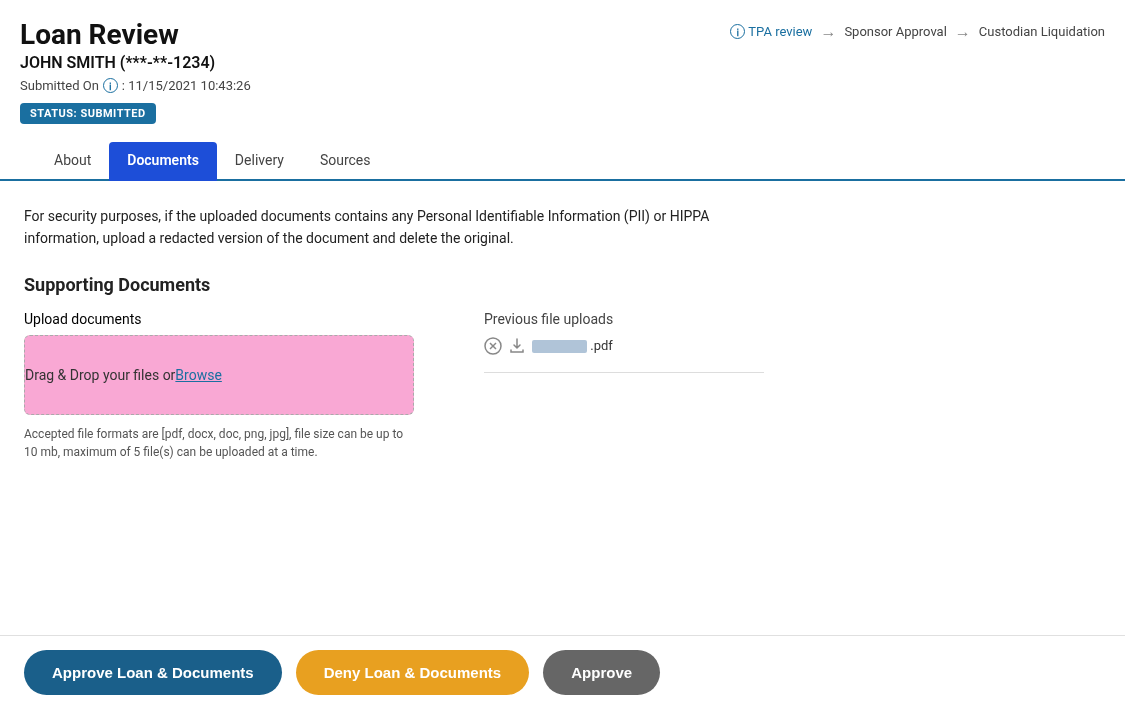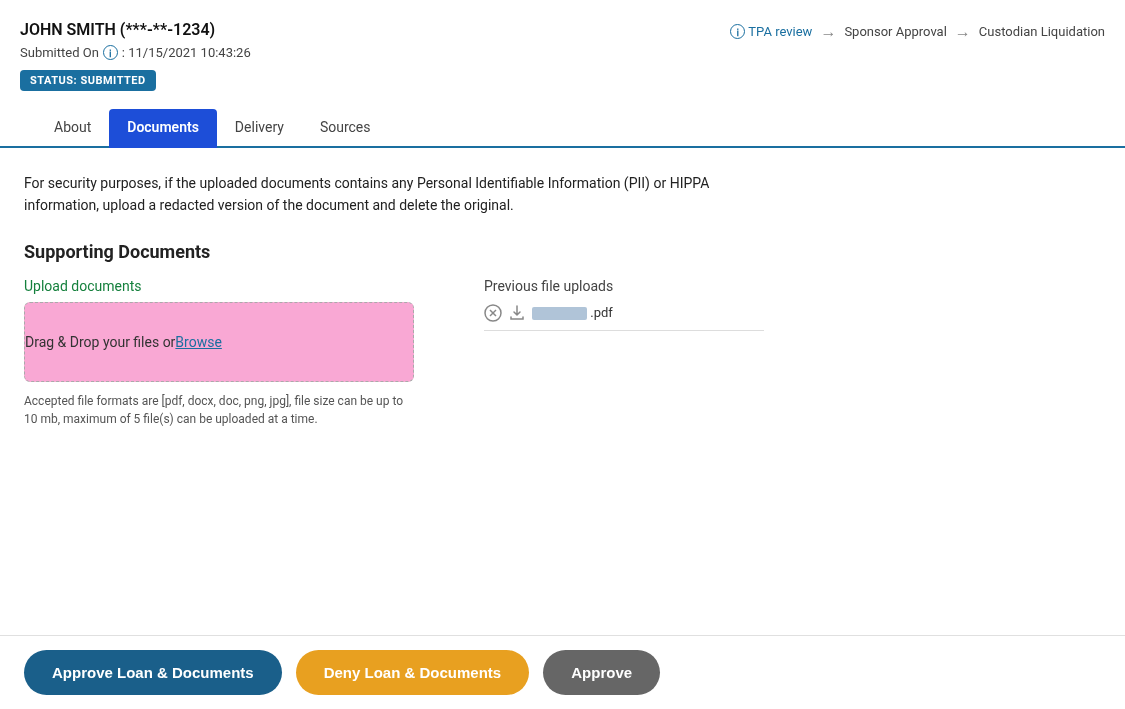--- a/index.html
+++ b/index.html
@@ -127,21 +127,21 @@
     .docs-columns {
       display: flex;
       gap: 40px;
       align-items: flex-start;
     }
     .upload-section {
       flex: 0 0 420px;
     }
     .upload-label {
       font-size: 14px;
-      color: #15803d;
+      color: #000000;
       margin-bottom: 8px;
     }
     .dropzone {
       border: 1.5px dashed #aaa;
       background: #f9a8d4;
       border-radius: 6px;
       width: 390px;
       height: 80px;
       display: flex;
       align-items: center;
@@ -168,21 +168,21 @@
     .previous-uploads-label {
       font-size: 14px;
       color: #444;
       margin-bottom: 10px;
     }
     .file-item {
       display: flex;
       align-items: center;
       gap: 6px;
       margin-bottom: 8px;
-      padding-bottom: 8px;
+      padding-bottom: 17px;
       border-bottom: 1px solid #ddd;
     }
     .remove-icon {
       width: 18px;
       height: 18px;
       color: #888;
       cursor: pointer;
       display: inline-flex;
       align-items: center;
       justify-content: center;
@@ -262,20 +262,21 @@
     <div class="workflow-steps">
       <span class="workflow-step-active">
         <span class="info-icon">ℹ</span>
         <span>TPA review</span>
       </span>
       <span class="workflow-arrow">→</span>
       <span>Sponsor Approval</span>
       <span class="workflow-arrow">→</span>
       <span>Custodian Liquidation</span>
     </div>
+    <div class="header-title">Loan Review</div>
     <div class="header-subtitle">JOHN SMITH (***-**-1234)</div>
     <div class="header-submitted">
       <span>Submitted On</span>
       <span class="info-icon">ℹ</span>
       <span>: 11/15/2021 10:43:26</span>
     </div>
     <div class="status-badge">STATUS: SUBMITTED</div>
   </div>
 
   <div class="tabs-bar">

